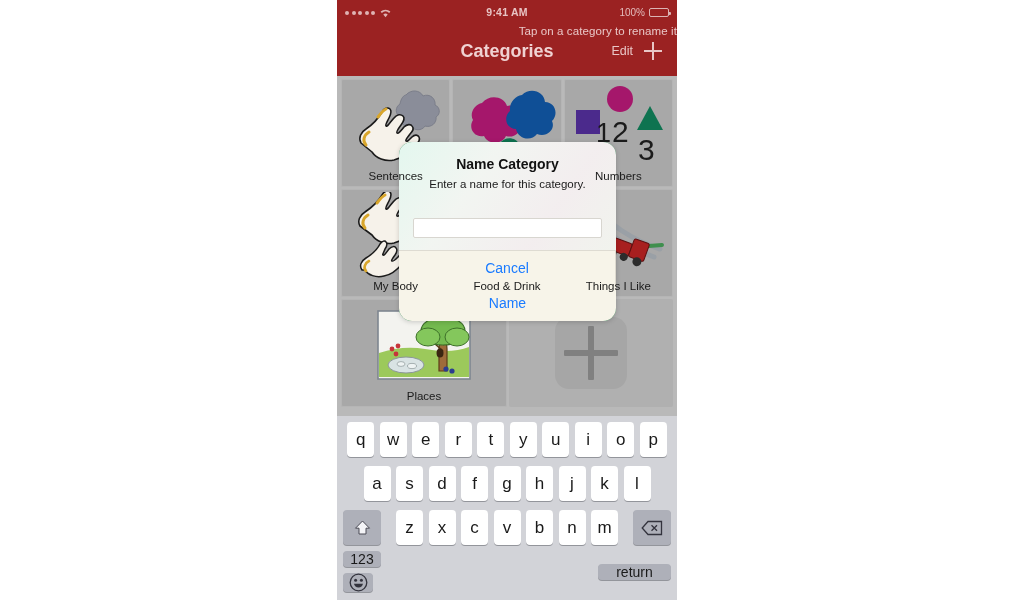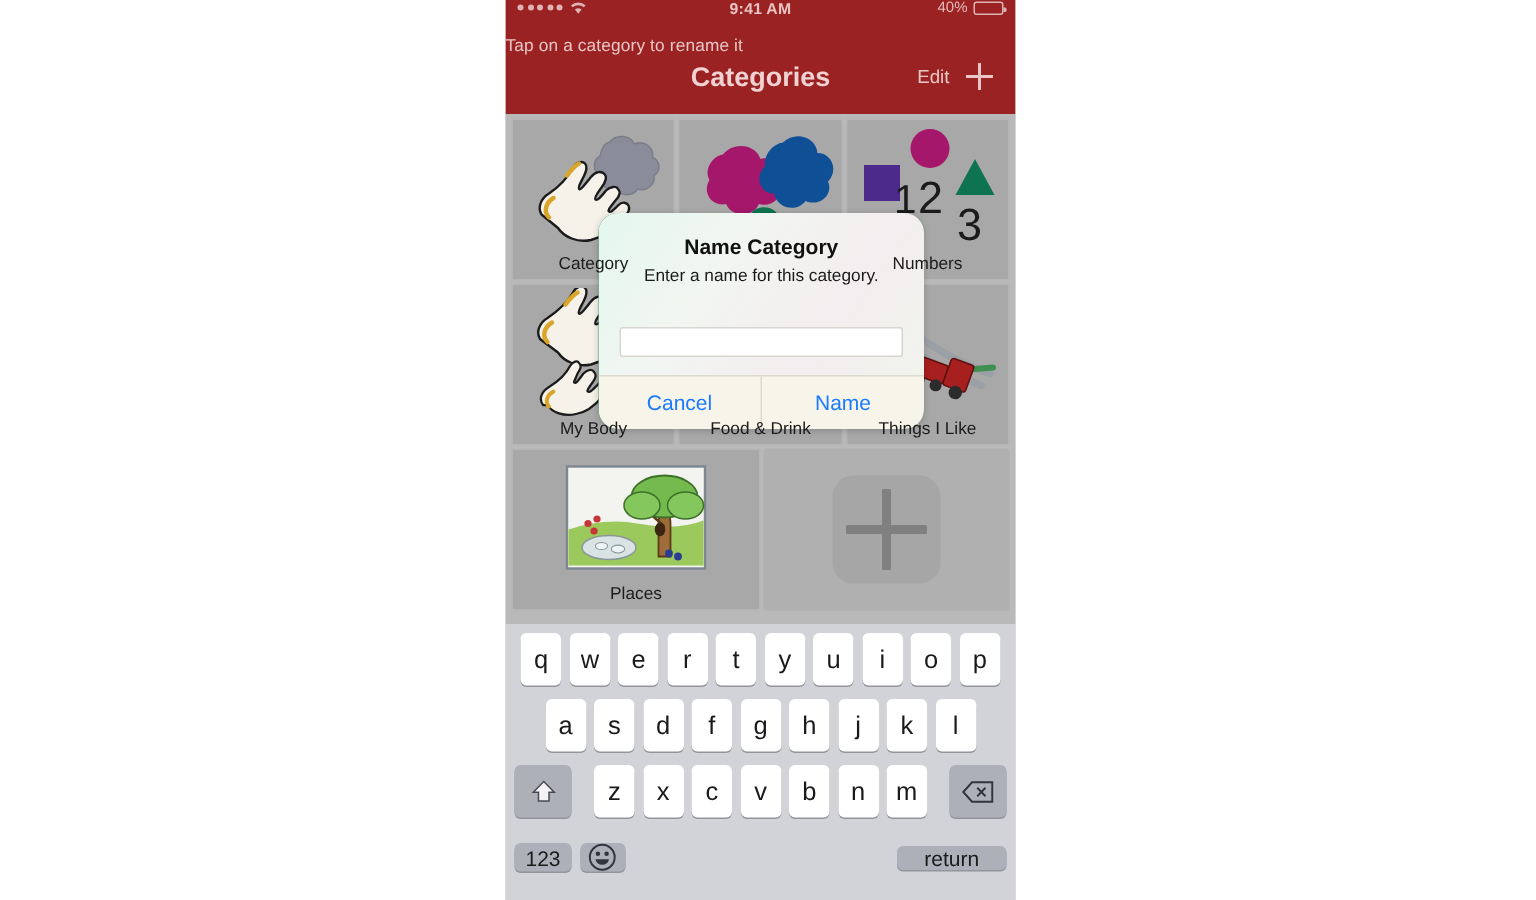--- a/index.html
+++ b/index.html
@@ -29,21 +29,21 @@
     overflow: hidden;
     background: #b9b9b9;
   }
 
   
   .status-bar {
     position: relative;
     height: 18px;
     background: #9b2222;
     display: flex;
-    align-items: flex-start;
+    align-items: flex-end;
     padding: 0 8px;
     color: #e2b9b9;
     font-size: 10.5px;
   }
   .sb-left { display: flex; align-items: center; gap: 4px; }
   .dots { display: flex; gap: 2.5px; align-items: center; }
   .dot {
     width: 4px; height: 4px; border-radius: 50%;
     background: #dfb3b3;
   }
@@ -84,21 +84,21 @@
   }
   .batt-fill { height: 100%; background: #dcb4b4; border-radius: 1px; }
 
   
   .nav-header {
     background: #9b2222;
     height: 58px;
     position: relative;
   }
   .nav-hint {
-    text-align: left;
+    text-align: right;
     color: #e9c6c6;
     font-size: 11.5px;
     padding-top: 7px;
     letter-spacing: .1px;
   }
   .nav-row {
     position: relative;
     height: 28px;
     margin-top: 3px;
   }
@@ -226,21 +226,21 @@
   .key.shift { width: 38px; }
   .key.back  { width: 38px; }
   .key.num   { width: 38px; font-size: 14px; }
   .key.emoji { width: 30px; font-size: 17px; }
   .key.space { flex: 1; font-size: 14px; max-width: 158px; }
   .key.ret   { width: 73px; font-size: 14px; }
   .kb-row.r2 { padding: 0 14px; }
   .kb-row.r3 { justify-content: space-between; padding: 0 3px; }
   .kb-row.r3 .mid { display: flex; gap: 5.5px; }
   .kb-row.r4 { justify-content: space-between; padding: 0 3px; align-items: center; }
-  .kb-row.r4 .left { display: flex; gap: 5.5px; }
+  .kb-row.r4 .left { display: flex; gap: 5.5px; flex-direction: column; }
 
   
   .alert-overlay {
     position: absolute;
     left: 0; top: 0; right: 0; bottom: 0;
     pointer-events: none;
   }
   .alert {
     position: absolute;
     left: 62px;
@@ -281,20 +281,21 @@
     font-size: 11px;
     padding: 0 4px;
     font-family: "Liberation Sans", sans-serif;
     color: #111;
     outline: none;
   }
   .alert-actions {
     display: flex;
     border-top: 1px solid #dedbd2;
     background: #f7f4e9;
+    flex-direction: column;
   }
   .alert-btn {
     flex: 1;
     text-align: center;
     padding: 9px 0 10px 0;
     font-size: 14px;
     color: #1a7bff;
     background: transparent;
     border: none;
     font-family: "Liberation Sans", sans-serif;
@@ -322,21 +323,21 @@
         </div>
         <span>
           <svg class="wifi-ic" width="13" height="10" viewBox="0 0 13 10">
             <path d="M6.5 9.2 L4.3 6.4 A3.6 3.6 0 0 1 8.7 6.4 Z" fill="#dfb3b3"></path>
             <path d="M1.6 3.6 A7.3 7.3 0 0 1 11.4 3.6 L10.2 4.9 A5.6 5.6 0 0 0 2.8 4.9 Z" fill="#dfb3b3"></path>
           </svg>
         </span>
       </div>
       <div class="sb-center">9:41 AM</div>
       <div class="sb-right">
-        <span>40%</span>
+        <span>100%</span>
         <span class="batt">
           <span class="batt-fill"></span>
         </span>
       </div>
     </div>
 
     <div class="nav-header">
       <div class="nav-hint">Tap on a category to rename it</div>
       <div class="nav-row">
         <div class="nav-title">Categories</div>
@@ -354,21 +355,21 @@
             <svg width="96" height="76" viewBox="0 0 96 76">
               <path d="M58 8 c5-6 14-5 17 1 c7-3 13 3 12 9 c5 2 6 9 1 12 c1 6-5 11-11 9
                        c-3 5-11 5-14 0 c-6 2-12-3-11-9 c-5-3-5-10 0-13 c1-6 4-9 6-9z" fill="#8a8d99" stroke="#7b7e8a" stroke-width="1"></path>
               <path d="M13 56 c-3-5 0-11 5-14 c6-4 12-10 16-17 c2-4 6-5 8-3 c2 2 1 5-1 9
                        c-2 4-4 7-3 8 c1 1 4-3 8-8 c3-4 7-4 9-2 c2 2 1 5-2 9 c-3 4-5 7-4 8
                        c1 1 4-2 7-6 c3-3 7-3 8-1 c2 2 1 5-2 8 c-3 4-5 6-4 7 c1 1 3-1 6-4
                        c3-3 6-2 7 0 c1 2 0 5-3 8 c-6 7-14 13-22 15 c-9 2-18-2-22-8z" fill="#f6f2ea" stroke="#1b1b1b" stroke-width="1.6" stroke-linejoin="round"></path>
               <path d="M18 58 c-4-4-2-10 3-13 M30 30 c3-4 6-7 8-8" fill="none" stroke="#d9a62b" stroke-width="3" stroke-linecap="round"></path>
             </svg>
           </div>
-          <div class="tile-label">Category</div>
+          <div class="tile-label">Sentences</div>
         </div>
 
         <div class="tile">
           <div class="tile-art">
             <svg width="102" height="80" viewBox="0 0 102 80">
               <path d="M26 18 c7-9 22-7 25 3 c10-3 17 7 12 15 c5 8-3 18-13 15
                        c-4 9-18 9-22 0 c-10 2-16-8-11-16 c-4-7 2-16 9-17z" fill="#a5176b"></path>
               <path d="M66 10 c8-8 22-4 23 7 c10 0 14 12 7 19 c4 9-6 17-15 13
                        c-6 8-19 5-21-5 c-10 0-13-12-6-18 c-1-8 5-15 12-16z" fill="#0f4f96"></path>
               <path d="M44 58 c5-7 16-6 19 1 c8-1 12 7 7 13 c2 6-5 11-12 9

